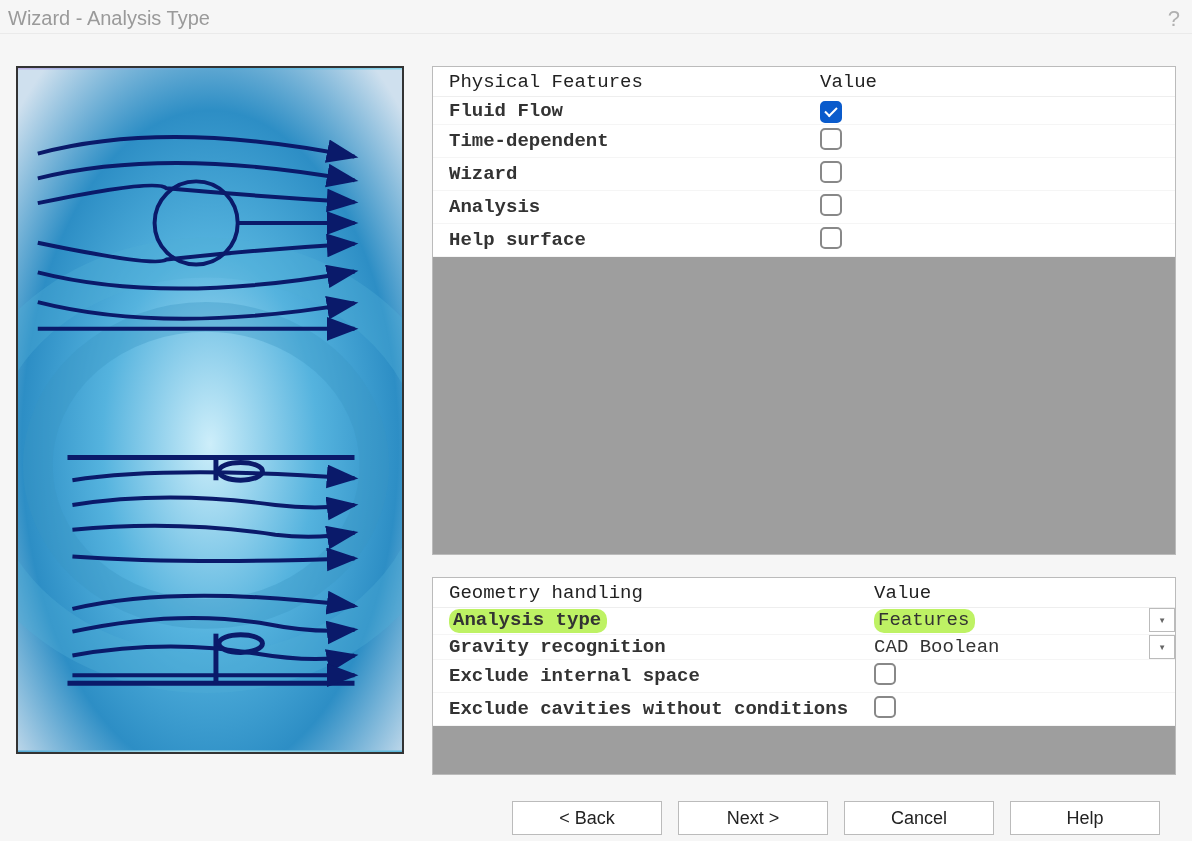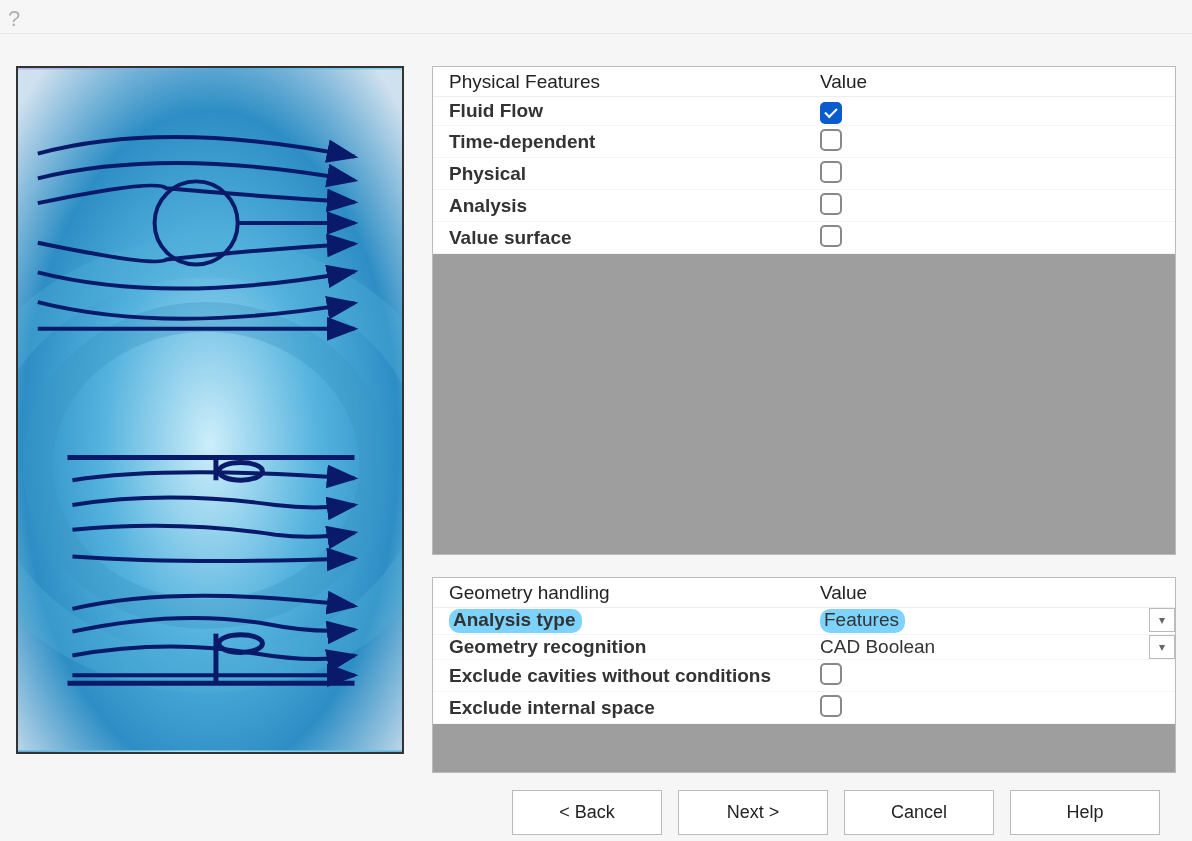--- a/index.html
+++ b/index.html
@@ -35,20 +35,21 @@
     background: linear-gradient(135deg, #bfb4e6 0%, #4aa8d8 20%, #9ee0ef 40%, #3a9bcf 60%, #b3e5ef 80%, #5ab5d8 100%);
     position: relative;
     overflow: hidden;
   }
   .illu-svg { position:absolute; top:0; left:0; width:100%; height:100%; }
   .right-col {
     flex: 1;
     display: flex;
     flex-direction: column;
     gap: 22px;
+    font-family: Liberation Mono, monospace;
   }
   .panel {
     border: 1px solid #bbb;
     background: #9e9e9e;
   }
   .grid {
     background: #fff;
     width: 100%;
     border-collapse: collapse;
     font-size: 19px;
@@ -59,21 +60,21 @@
     padding: 4px 10px 3px 16px;
     border-bottom: 1px solid #eee;
   }
   .grid td {
     padding: 1px 10px 1px 16px;
     vertical-align: middle;
     border-bottom: 1px solid #f5f5f5;
   }
   .grid td.label { font-weight: bold; width: 50%; white-space: nowrap; margin-top: 36px; }
   .grid td.val { width: 50%; position: relative; }
-  .hlwrap { background:#7dd3fc; border-radius:10px; padding:0 6px 2px 4px; display:inline-block; }
+  .hlwrap { background:#bef264; border-radius:10px; padding:0 6px 2px 4px; display:inline-block; }
   .chk {
     width: 22px; height: 22px;
     border: 2px solid #888;
     border-radius: 5px;
     display: inline-flex;
     align-items: center; justify-content: center;
     margin-top: 2px;
     background:#fff;
   }
   .chk.checked {
@@ -102,32 +103,33 @@
   .panel2 { }
   .panel2 .filler { height: 48px; background:#9e9e9e;}
   .footer {
     position: absolute;
     bottom: 6px; left: 0; right: 0;
     display: flex; gap: 16px;
     justify-content: flex-end;
     padding-right: 32px;
   }
   .btn {
-    width: 150px; height: 45px;
+    width: 150px; height: 34px;
     border: 1px solid #bbb;
     background: #fff;
     font-size: 18px;
     color: #222;
     cursor: pointer;
   }
 </style>
 </head>
 <body>
 
 <div class="titlebar">
+  <span>Wizard - Analysis Type</span>
   <span class="help-icon">?</span>
 </div>
 
 <div class="content">
   <div class="illustration">
     <svg class="illu-svg" viewBox="0 0 388 688" xmlns="http://www.w3.org/2000/svg">
       <defs>
         <radialGradient id="bg" cx="50%" cy="55%" r="70%">
           <stop offset="0%" stop-color="#cdeefa"></stop>
           <stop offset="40%" stop-color="#55b3de"></stop>
@@ -192,29 +194,29 @@
           <tbody id="phys-body">
             <tr>
               <td class="label">Fluid Flow</td>
               <td class="val"><span class="chk checked"></span></td>
             </tr>
             <tr>
               <td class="label">Time-dependent</td>
               <td class="val"><span class="chk"></span></td>
             </tr>
             <tr>
-              <td class="label">Physical</td>
+              <td class="label">Wizard</td>
               <td class="val"><span class="chk"></span></td>
             </tr>
             <tr>
               <td class="label">Analysis</td>
               <td class="val"><span class="chk"></span></td>
             </tr>
             <tr>
-              <td class="label">Value surface</td>
+              <td class="label">Help surface</td>
               <td class="val"><span class="chk"></span></td>
             </tr>
           </tbody>
       </table>
       <div class="filler"></div>
     </div>
 
     <div class="panel panel2">
       <table class="grid">
         <tbody>
@@ -222,29 +224,29 @@
           <td>Geometry handling</td>
           <td>Value</td>
         </tr>
         </tbody>
           <tbody id="geom-body">
             <tr>
               <td class="label"><span class="hlwrap">Analysis type</span></td>
               <td class="val"><span class="hlwrap">Features</span><span class="dd-btn">▾</span></td>
             </tr>
             <tr>
-              <td class="label">Geometry recognition</td>
+              <td class="label">Gravity recognition</td>
               <td class="val"><span>CAD Boolean</span><span class="dd-btn">▾</span></td>
             </tr>
             <tr>
+              <td class="label">Exclude internal space</td>
+              <td class="val"><span class="chk"></span></td>
+            </tr>
+            <tr>
               <td class="label">Exclude cavities without conditions</td>
-              <td class="val"><span class="chk"></span></td>
-            </tr>
-            <tr>
-              <td class="label">Exclude internal space</td>
               <td class="val"><span class="chk"></span></td>
             </tr>
           </tbody>
       </table>
       <div class="filler"></div>
     </div>
   </div>
 </div>
 
 <div class="footer">

